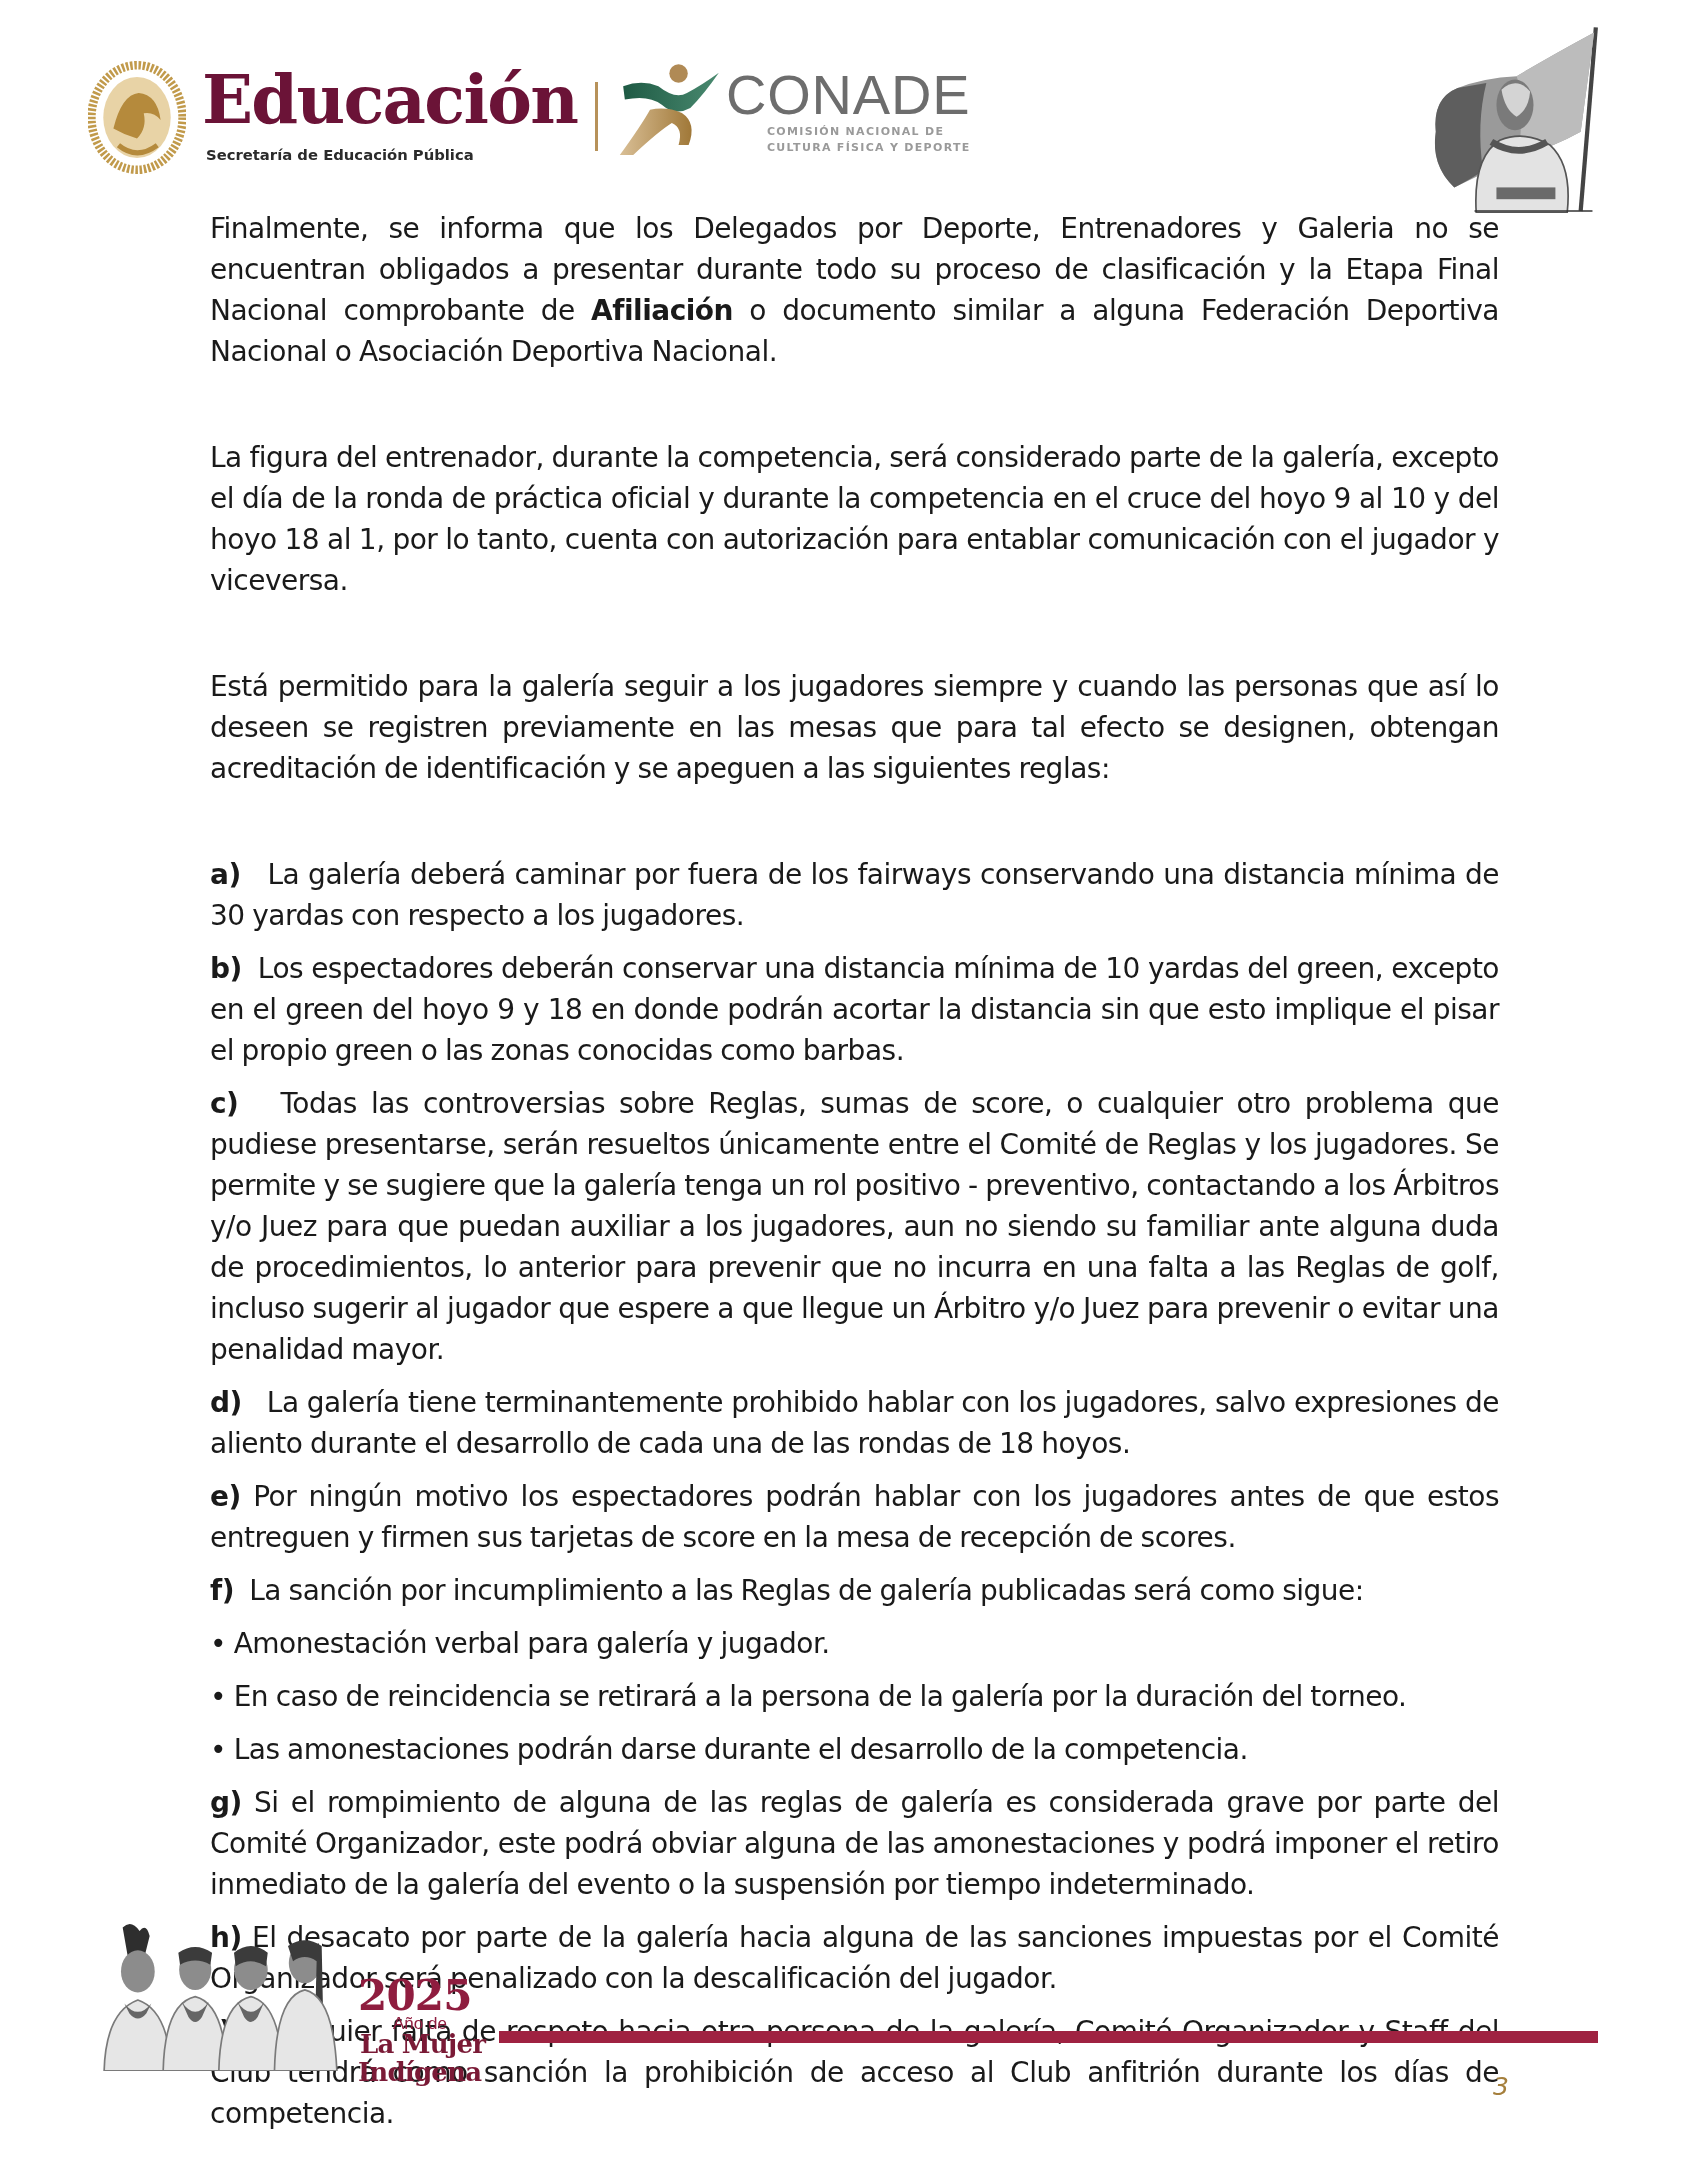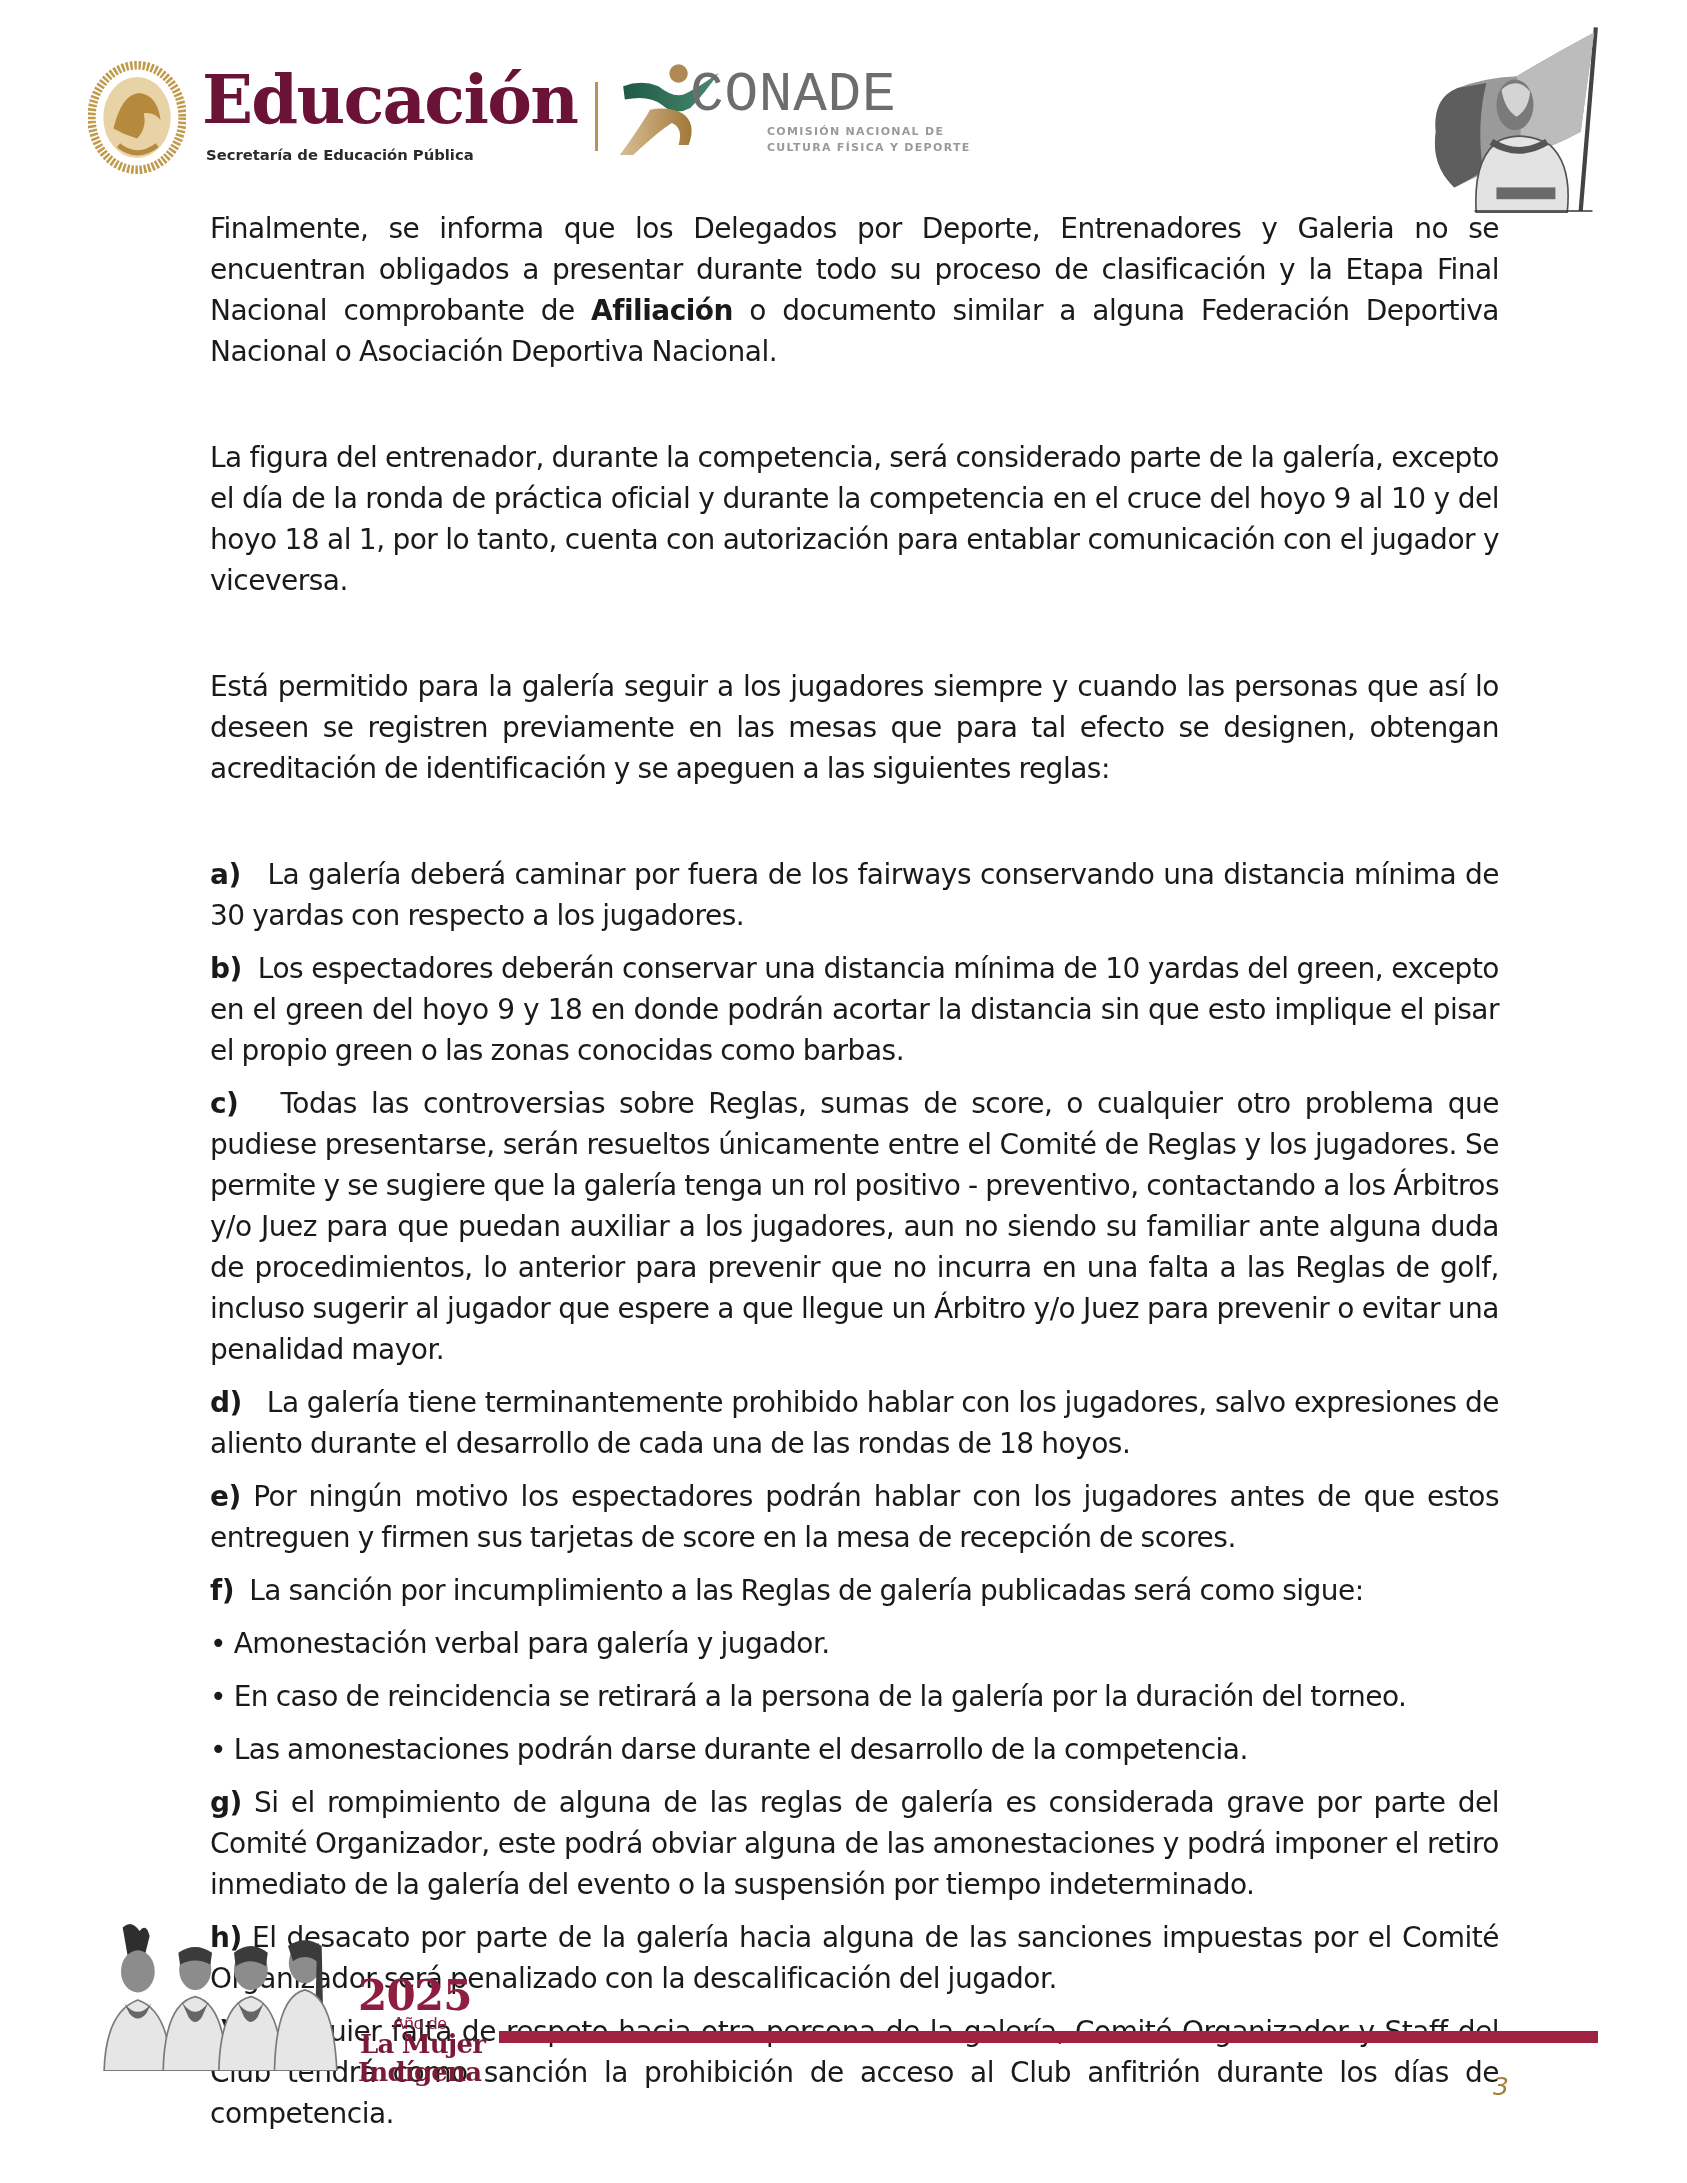--- a/index.html
+++ b/index.html
@@ -7,21 +7,21 @@
            font-family: "DejaVu Sans", sans-serif; color: #1a1a1a; }
 
     
     .seal { position: absolute; left: 88px; top: 61px; width: 98px; height: 113px; }
     .sep-title { position: absolute; left: 202px; top: 62px; font-family: "DejaVu Serif", serif;
                  font-weight: bold; font-size: 67px; line-height: 76px; color: #6b1337; letter-spacing: -1.7px; }
     .sep-sub { position: absolute; left: 206px; top: 145px; font-family: "DejaVu Sans", sans-serif;
                font-weight: bold; font-size: 14.8px; line-height: 20px; color: #2b2b2b; }
     .header-divider { position: absolute; left: 595px; top: 82px; width: 2.5px; height: 69px; background: #b7925a; }
     .runner { position: absolute; left: 616px; top: 61px; width: 110px; height: 94px; }
-    .conade-title { position: absolute; left: 690px; top: 67px; font-family: Liberation Mono, monospace;
+    .conade-title { position: absolute; left: 726px; top: 67px; font-family: Liberation Sans, sans-serif;
                     font-size: 56px; line-height: 56px; color: #6d6d6d; letter-spacing: 0.8px; }
     .conade-sub { position: absolute; left: 727px; top: 124px; font-family: "DejaVu Sans", sans-serif;
                   font-size: 11px; line-height: 16px; color: #9a9a9a; letter-spacing: 1.3px; font-weight: bold; margin-left: 40px; }
     .heroine { position: absolute; left: 1424px; top: 22px; width: 187px; height: 191px; }
 
     
     .content { position: absolute; left: 198px; top: 196px; width: 1313px;
                font-family: "DejaVu Sans", sans-serif; font-size: 28px; line-height: 41px;
                color: #1a1a1a; text-align: justify; letter-spacing: -0.5px; word-spacing: -0.8px; }
     .content p { margin: 12px; }

